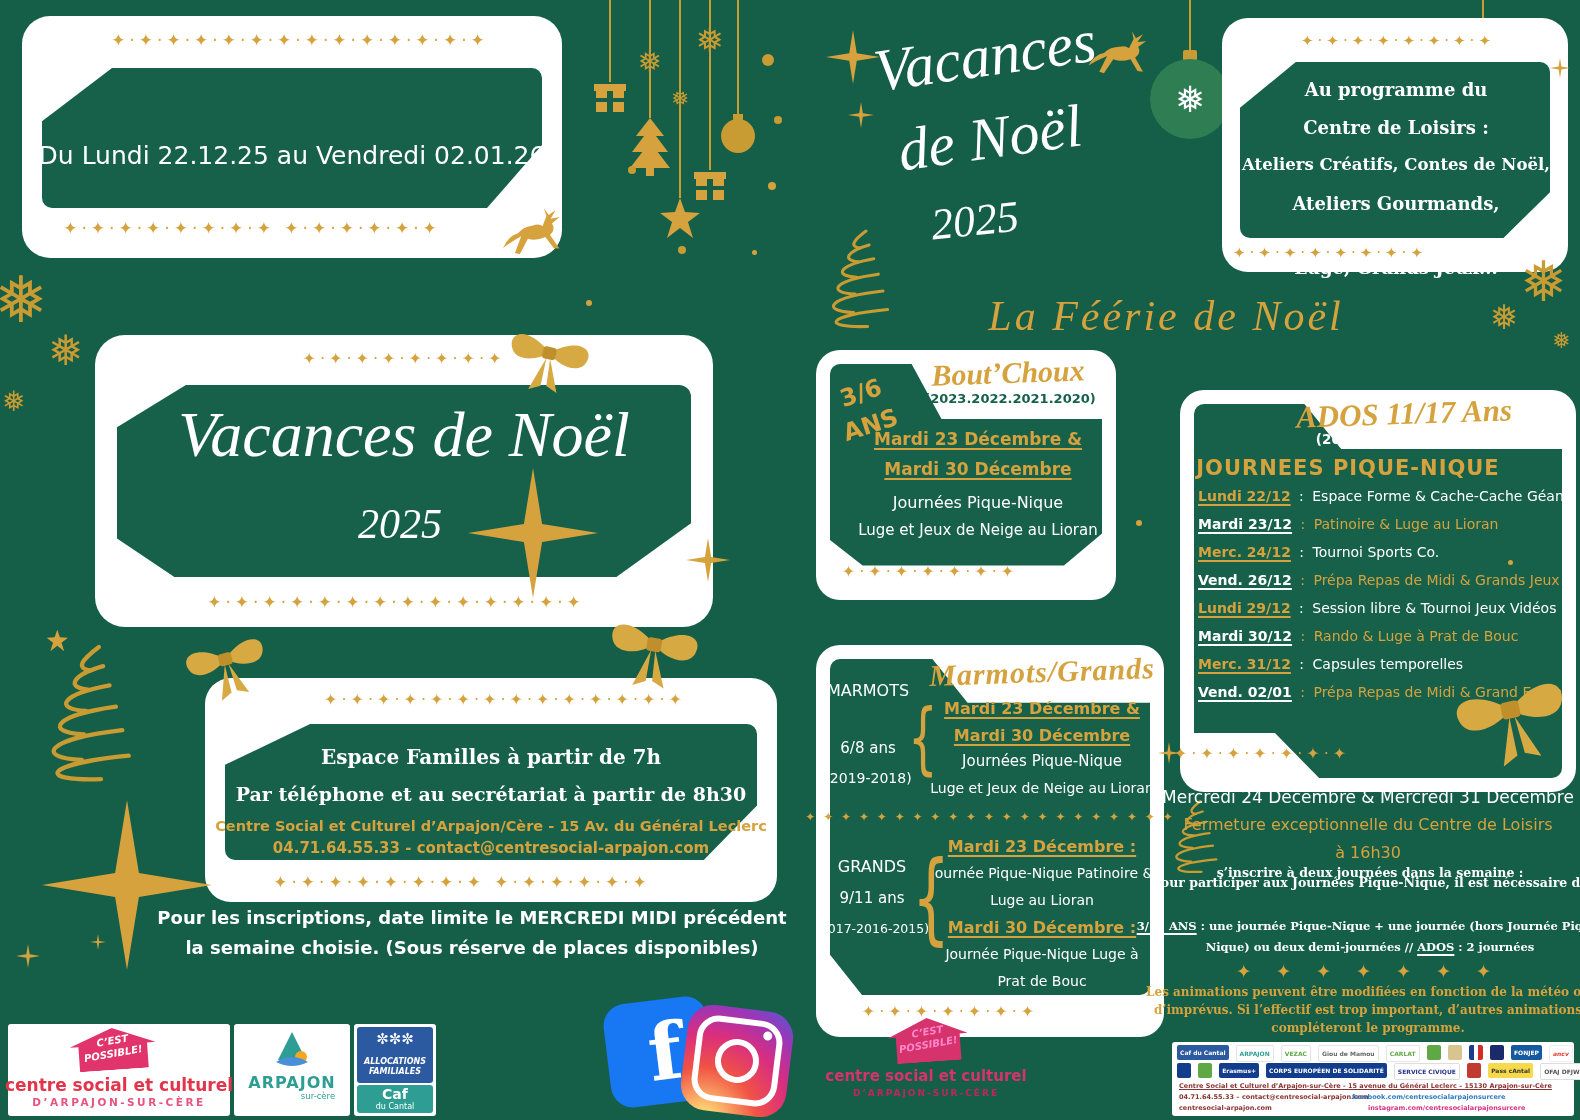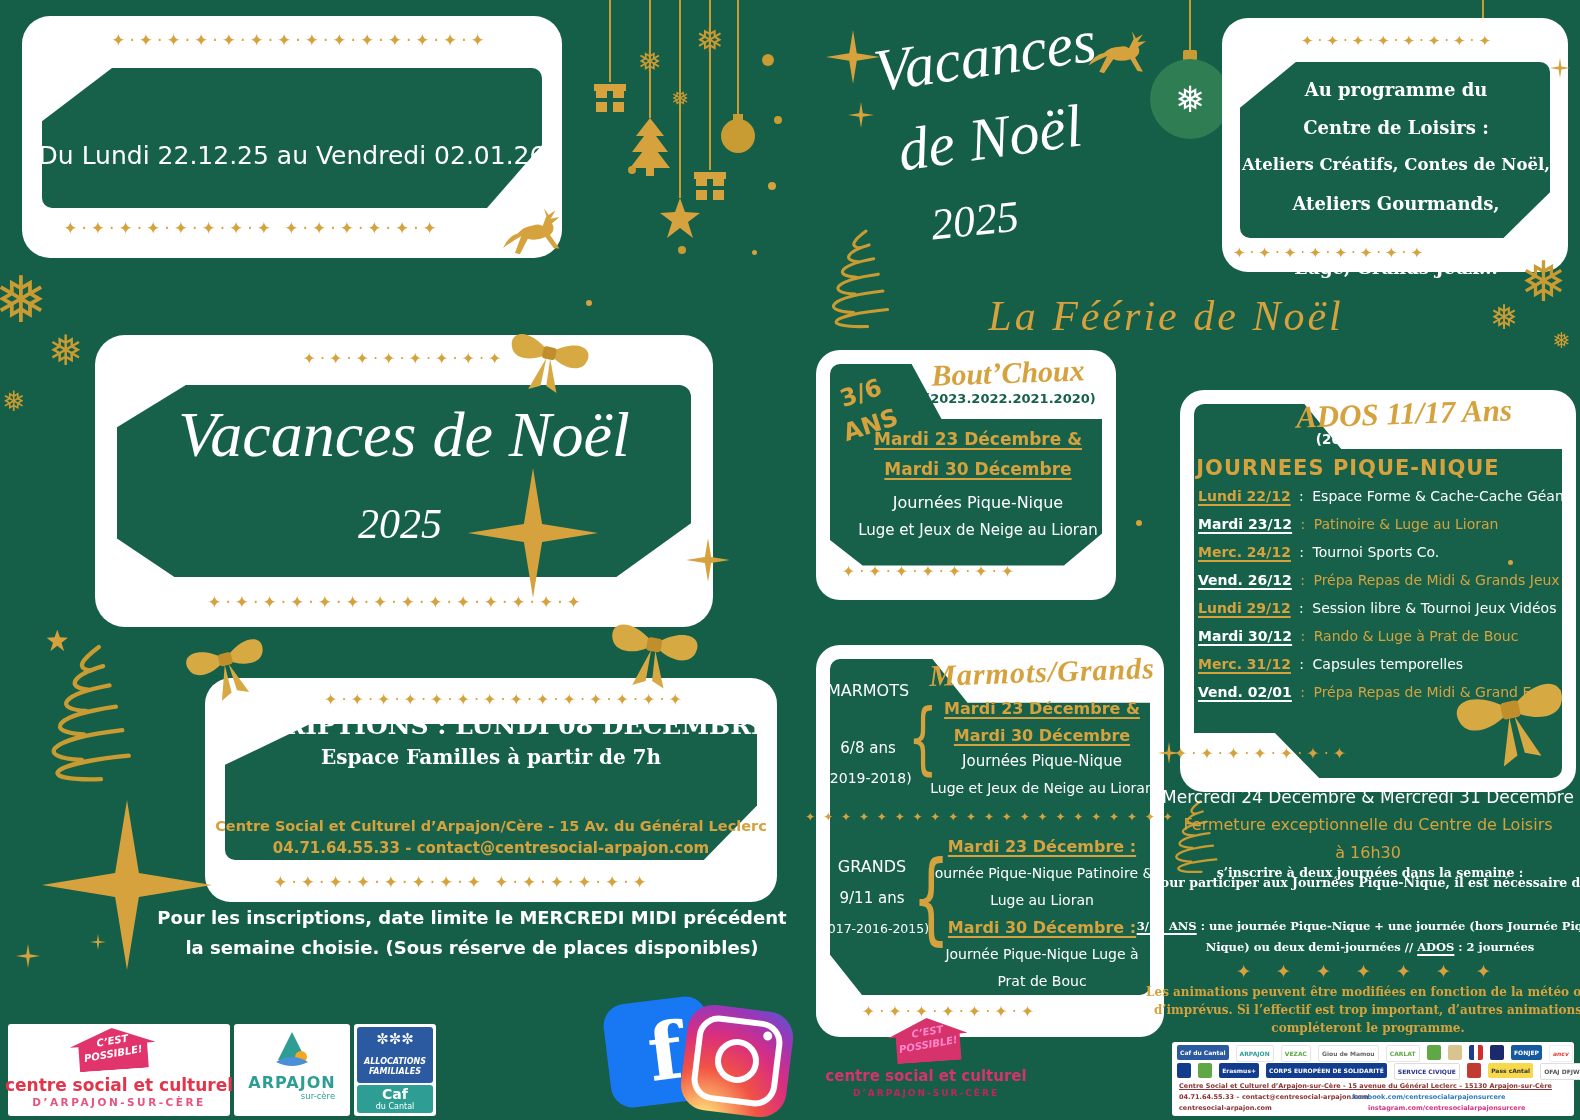--- a/index.html
+++ b/index.html
@@ -122,22 +122,22 @@
   <svg width="130" height="130" viewBox="0 0 100 100" style="left:468px;top:468px;">
       <use href="#sparkle"></use>
     </svg>
   <svg width="44" height="44" viewBox="0 0 100 100" style="left:686px;top:538px;">
       <use href="#sparkle"></use>
     </svg>
 
   <div class="card" style="left:205px;top:678px;width:572px;height:224px;border-radius:26px;"></div>
   <div class="panel" style="left:225px;top:724px;width:532px;height:136px;border-radius:10px;clip-path:polygon(16% 0,100% 0,100% 60%,90% 100%,0 100%,0 30%);"></div>
   <div class="stars" style="left:505px;top:690px;font-size:16px;transform:translateX(-50%);">✦·✦·✦·✦·✦·✦·✦·✦·✦·✦·✦·✦·✦·✦</div>
-  <div class="t serif white" style="left:491px;top:712px;font-size:25px;transform:translateX(-50%);">INSCRIPTIONS : LUNDI 08 DECEMBRE</div>
   <div class="t serif white" style="left:491px;top:746px;font-size:20px;transform:translateX(-50%);">Espace Familles à partir de 7h</div>
+  <div class="t serif white" style="left:491px;top:784px;font-size:19px;transform:translateX(-50%);">Par téléphone et au secrétariat à partir de 8h30</div>
   <div class="t hand b gold" style="left:491px;top:818px;font-size:14.5px;transform:translateX(-50%);">Centre Social et Culturel d’Arpajon/Cère - 15 Av. du Général Leclerc</div>
   <div class="t hand b gold" style="left:491px;top:840px;font-size:15px;transform:translateX(-50%);">04.71.64.55.33 - contact@centresocial-arpajon.com</div>
   <div class="stars" style="left:462px;top:872px;font-size:17px;transform:translateX(-50%);">✦·✦·✦·✦·✦·✦·✦·✦  ✦·✦·✦·✦·✦·✦</div>
   <svg width="95" height="80" viewBox="0 0 100 80" style="left:180px;top:628px;transform:rotate(-14deg);">
       <use href="#bow"></use>
     </svg>
   <svg width="105" height="85" viewBox="0 0 100 80" style="left:600px;top:612px;transform:rotate(10deg);">
       <use href="#bow"></use>
     </svg>
 

